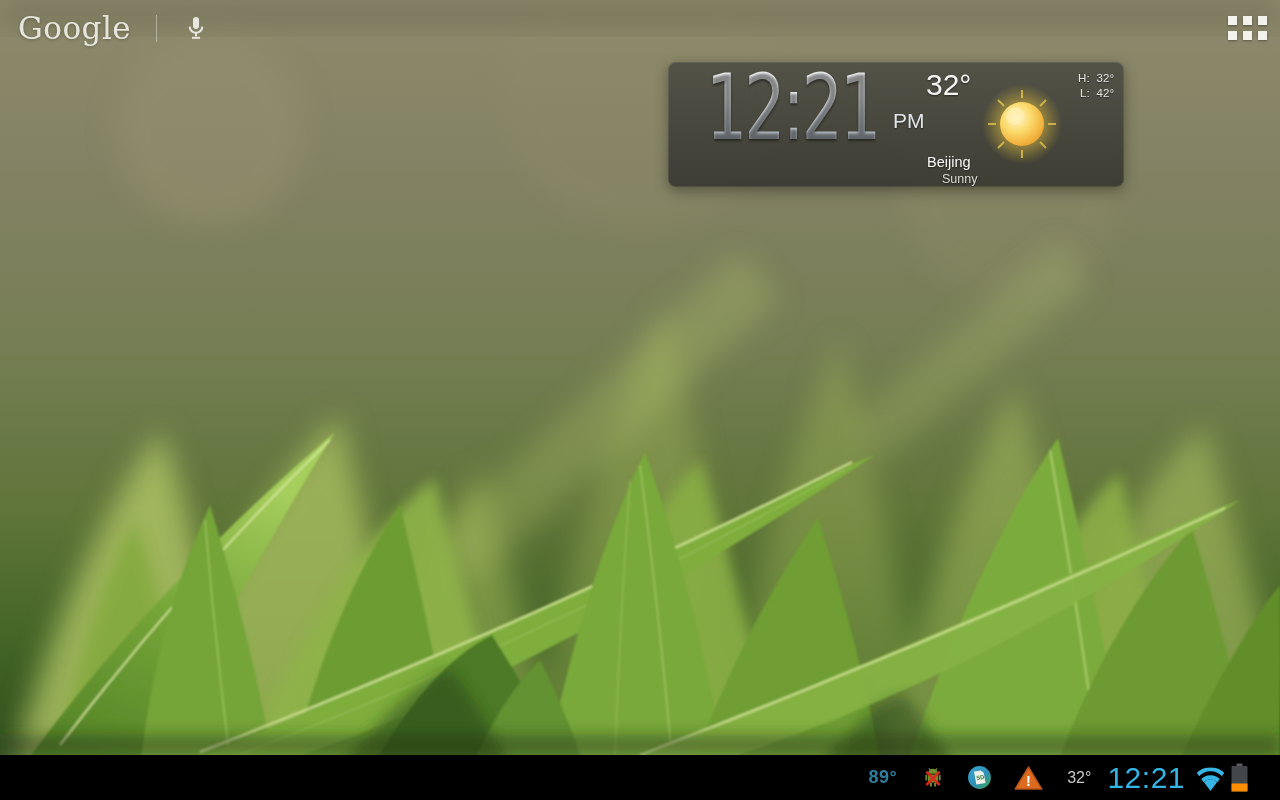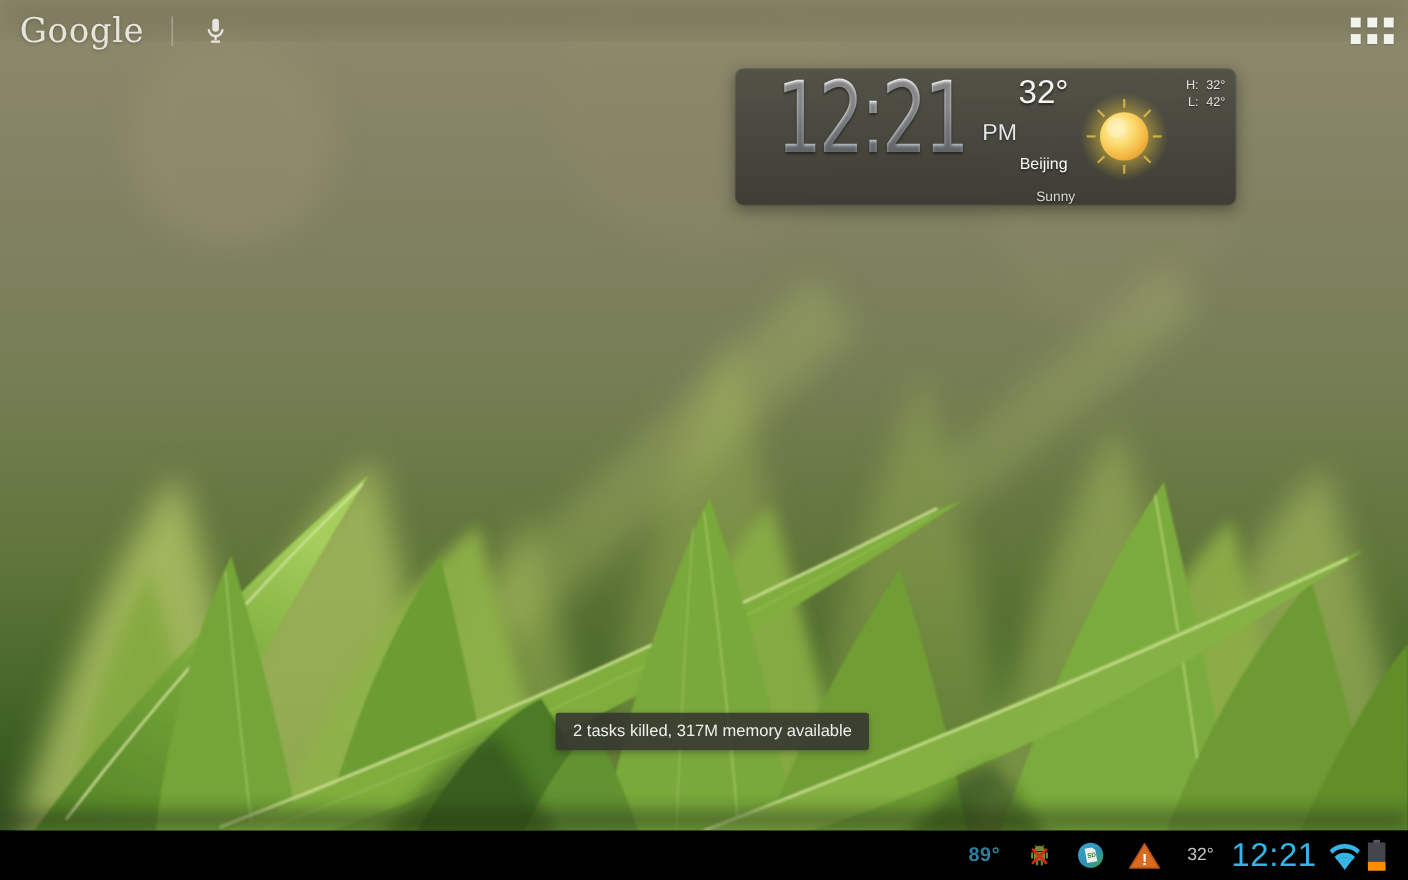--- a/index.html
+++ b/index.html
@@ -35,31 +35,31 @@
     .time-text { background:linear-gradient(180deg,#fdfdfe 0%,#e9edf0 40%,#bcc3ca 72%,#9aa2ab 100%);
                  -webkit-background-clip:text; -webkit-text-fill-color:transparent; }
   }
   .meridiem { font-size:21px; color:#e2e6ea; margin-left:7px; margin-bottom:21px; text-shadow:0 1px 2px rgba(0,0,0,0.5); }
   .widget-date { position:absolute; left:0; top:90px; width:252px; text-align:center; font-size:18px; color:#ededec; text-shadow:0 1px 2px rgba(0,0,0,0.5); }
 
   .weather-temp { position:absolute; left:258px; top:6px; font-size:30px; color:#f5f5f3; text-shadow:0 1px 2px rgba(0,0,0,0.5); }
   .hl-block { position:absolute; right:10px; top:9px; font-size:11.5px; color:#e4e4e2; text-shadow:0 1px 1px rgba(0,0,0,0.5); }
   .hl-row { display:flex; justify-content:flex-end; gap:7px; line-height:15px; }
   .sun-wrap { position:absolute; left:312px; top:20px; width:84px; height:84px; }
-  .weather-city { position:absolute; left:259px; top:80px; font-size:14.5px; color:#fafaf8; text-shadow:0 1px 2px rgba(0,0,0,0.5); }
+  .weather-city { position:absolute; left:259px; top:92px; font-size:14.5px; color:#fafaf8; text-shadow:0 1px 2px rgba(0,0,0,0.5); }
   .weather-cond { position:absolute; left:274px; top:110px; font-size:12.5px; color:#d9d9d6; text-shadow:0 1px 2px rgba(0,0,0,0.5); }
 
   
   .toast { position:absolute; left:505px; top:648px; height:34px; line-height:34px; padding:0 16px;
            background:rgba(52,52,47,0.87); border-radius:3px; font-size:15px; color:#f0f0ee;
            box-shadow:0 2px 6px rgba(0,0,0,0.25); white-space:nowrap; }
 
   
   .status-bar { position:absolute; left:0; top:755px; width:1280px; height:45px; background:#000;
-                display:flex; align-items:center; justify-content:flex-end; padding-right:20px; }
+                display:flex; align-items:center; justify-content:flex-end; padding-right:32px; }
   .sb-item { display:flex; align-items:center; }
   .notif-temp { font-size:18px; font-weight:bold; color:#2f7e9d; margin-right:26px; letter-spacing:0.5px; }
   .task-killer { margin-right:24px; }
   .sd-card { margin-right:22px; }
   .warn { margin-right:24px; }
   .status-temp { font-size:16px; color:#c6c6c6; margin-right:16px; }
   .status-clock { font-size:30px; color:#33b5e5; margin-right:10px; letter-spacing:0.5px; }
   .wifi { margin-right:5px; }
 </style>
 </head>
@@ -223,21 +223,20 @@
         </g>
         <circle cx="42" cy="42" r="22" fill="url(#sunDisc)"></circle>
         <circle cx="35" cy="34" r="9" fill="#fff2b8" opacity="0.55"></circle>
       </svg>
     </div>
 
     <div class="weather-city">Beijing</div>
     <div class="weather-cond">Sunny</div>
   </div>
 
-  <div class="toast">2 tasks killed, 317M memory available</div>
 
   <div class="status-bar">
     <span class="sb-item notif-temp">89°</span>
 
     <span class="sb-item task-killer">
       <svg width="20" height="23" viewBox="0 0 22 24">
         <g fill="#7e982d" opacity="0.92">
           <path d="M5.5,8 a5.5,5.5 0 0 1 11,0 Z"></path>
           <rect x="5.5" y="8.8" width="11" height="8.6" rx="1.6"></rect>
           <rect x="2.6" y="9" width="2.1" height="6.4" rx="1"></rect>

